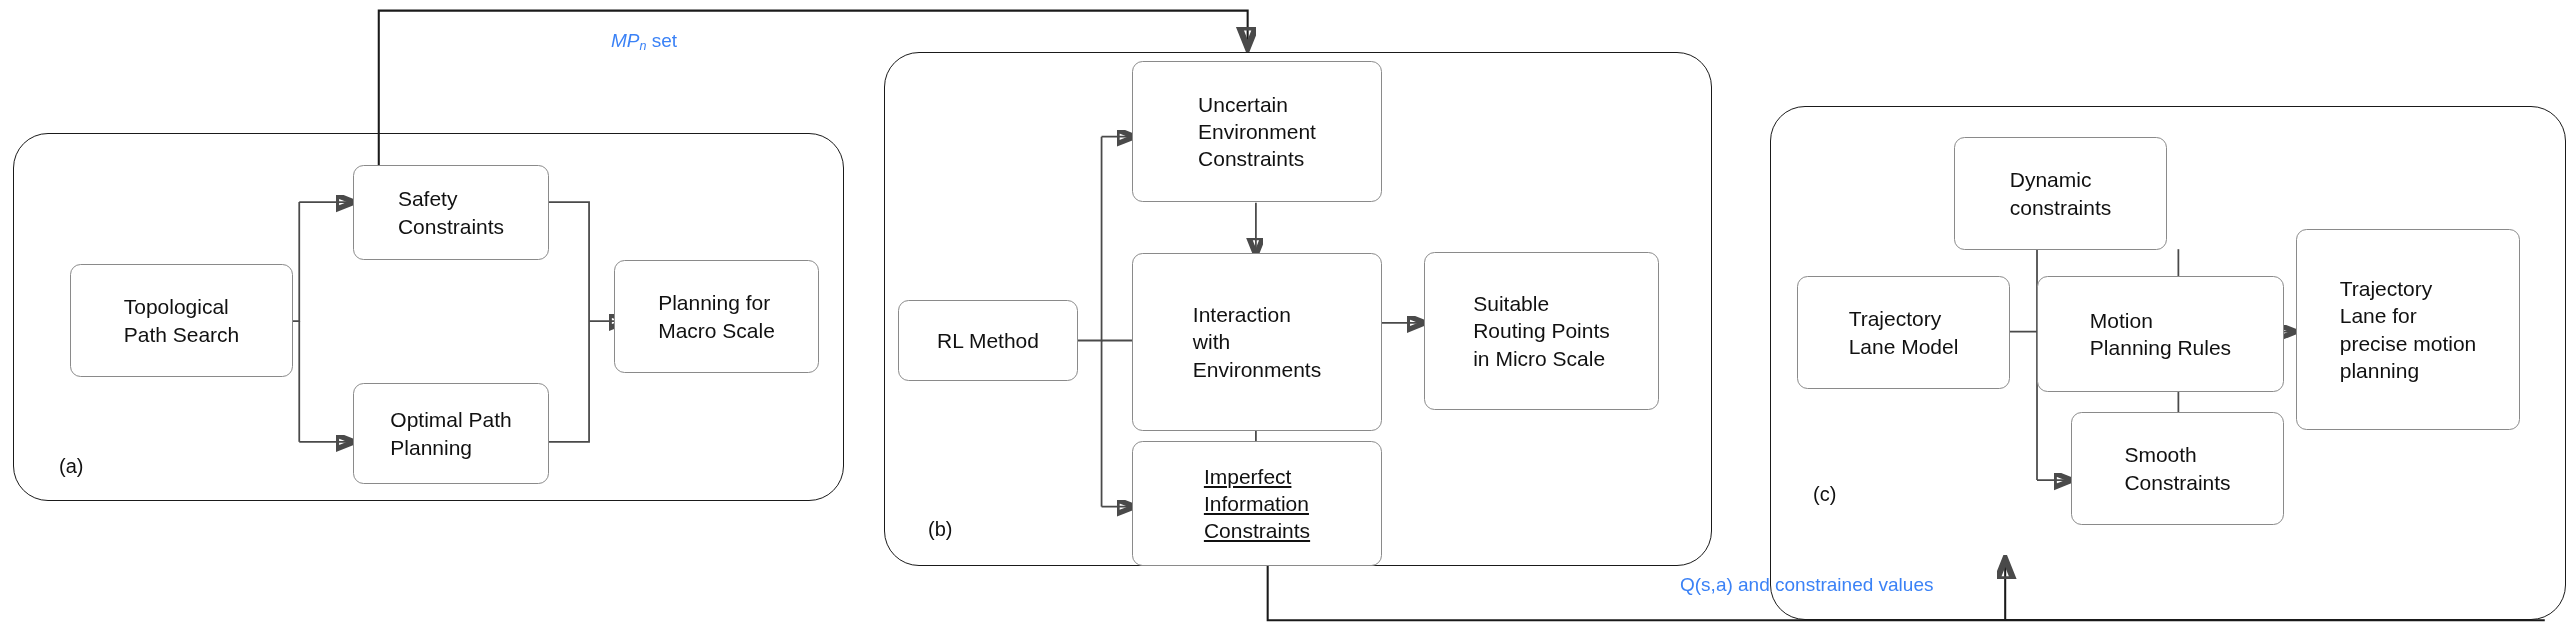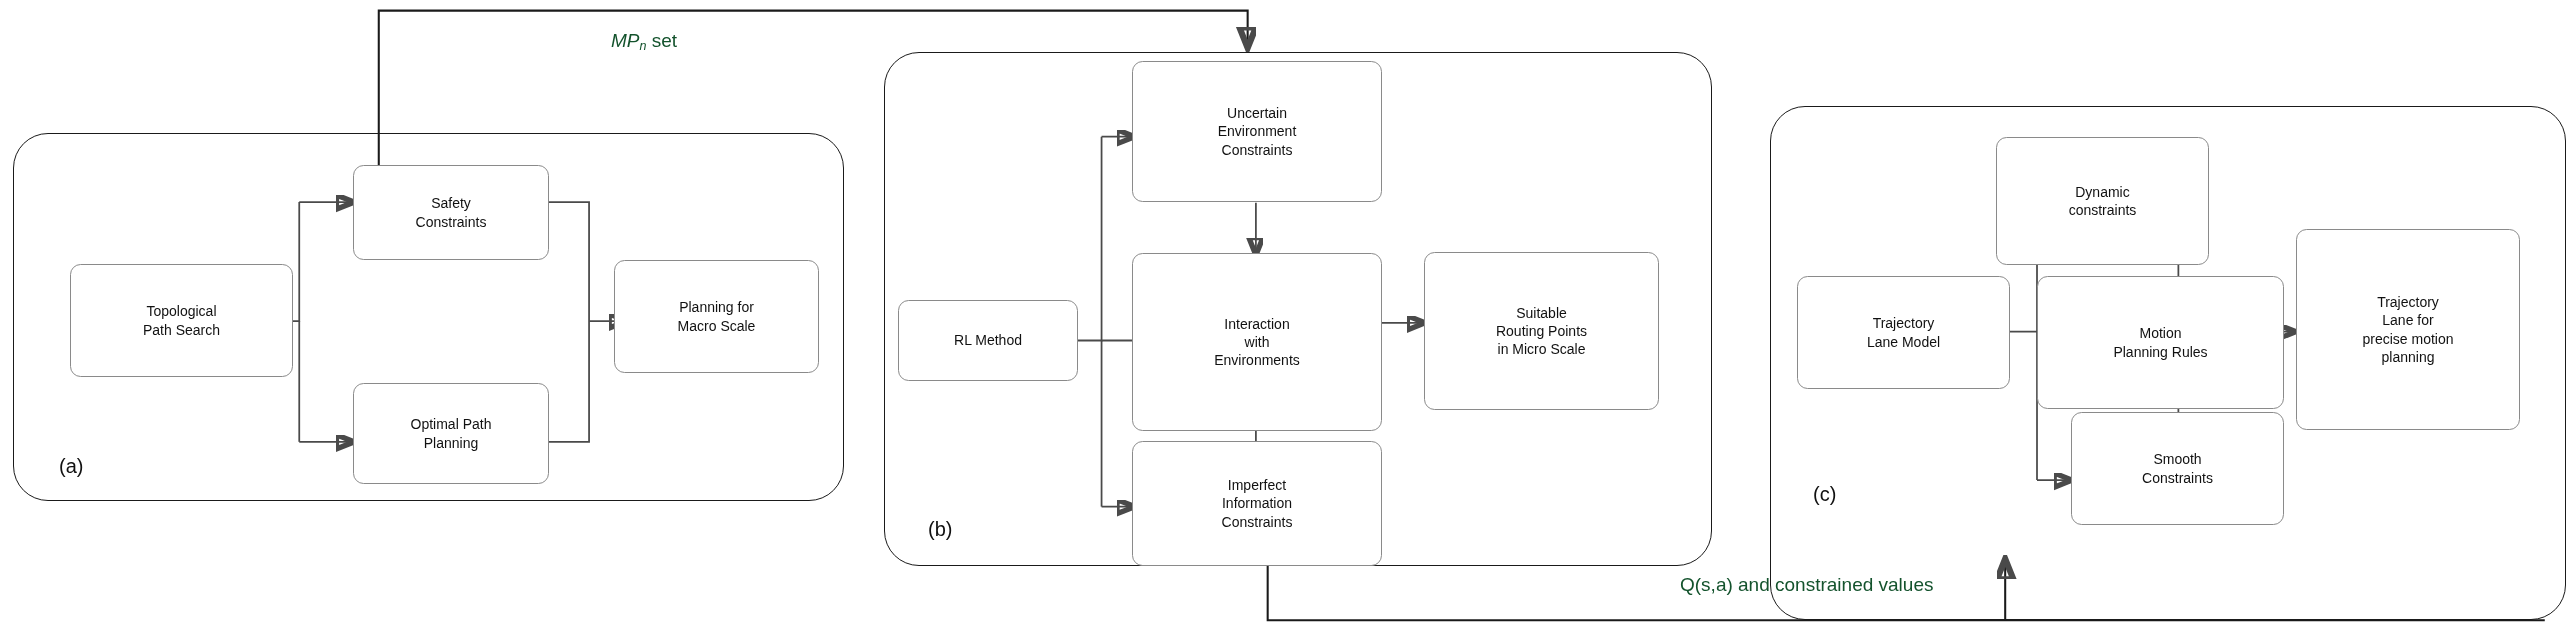--- a/index.html
+++ b/index.html
@@ -1,23 +1,23 @@
 <!DOCTYPE html>
 <html style="font-size:9.4px"><head>
 <meta charset="utf-8">
 <style>
   html,body{margin:0;padding:0;background:#ffffff;}
   #stage{position:relative;width:2576px;height:638px;background:#fff;
          font-family:"Liberation Sans","DejaVu Sans",sans-serif;overflow:hidden;}
   .panel{position:absolute;border:1.8px solid #1a1a1a;border-radius:35px;box-sizing:border-box;background:transparent;}
   .plabel{position:absolute;font-size:20px;color:#111;}
   .node{position:absolute;box-sizing:border-box;border:1.2px solid #8a8a8a;border-radius:10.6px;
-        background:#fff;display:flex;align-items:center;justify-content:center;text-align:center;
-        color:#111;font-size:14px;line-height:1.30;padding:3.5px 5.9px;}
-  .edgelabel{position:absolute;font-size:19px;color:#14532d;white-space:nowrap;}
+        background:#fff;display:flex;align-items:center;justify-content:center;text-align:left;
+        color:#111;font-size:21px;line-height:1.30;padding:3.5px 5.9px;}
+  .edgelabel{position:absolute;font-size:19px;color:#3b82f6;white-space:nowrap;}
   .edgelabel.ital{font-style:italic;}
   .edgelabel.ital .up{font-style:normal;}
   svg.wires{position:absolute;left:0;top:0;width:2576px;height:638px;overflow:visible;pointer-events:none;}
   svg.wires line, svg.wires path, svg.wires polyline{stroke:#4a4a4a;stroke-width:3;fill:none;}
   svg.wires .dark{stroke:#1a1a1a;stroke-width:3.5;}
   sub{font-size:0.66em;vertical-align:-0.22em;}
 </style>
 </head>
 <body>
 
@@ -99,32 +99,32 @@
   <div class="node" style="left:614px;top:260px;width:205px;height:113px;white-space:pre-line;">Planning for
 Macro Scale</div>
 
   <div class="node" style="left:898px;top:300px;width:180px;height:81px;white-space:pre-line;">RL Method</div>
   <div class="node" style="left:1132px;top:61px;width:250px;height:141px;white-space:pre-line;">Uncertain
 Environment
 Constraints</div>
   <div class="node" style="left:1132px;top:253px;width:250px;height:178px;white-space:pre-line;">Interaction
 with
 Environments</div>
-  <div class="node" style="left:1132px;top:441px;width:250px;height:125px;white-space:pre-line;">Imperfect
+  <div class="node" style="left:1132px;top:441px;width:250px;height:125px;white-space:pre-line;text-decoration:underline;">Imperfect
 Information
 Constraints</div>
   <div class="node" style="left:1424px;top:252px;width:235px;height:158px;white-space:pre-line;">Suitable
 Routing Points
 in Micro Scale</div>
 
   <div class="node" style="left:1797px;top:276px;width:213px;height:113px;white-space:pre-line;">Trajectory
 Lane Model</div>
-  <div class="node" style="left:1996px;top:137px;width:213px;height:128px;white-space:pre-line;">Dynamic
+  <div class="node" style="left:1954px;top:137px;width:213px;height:113px;white-space:pre-line;">Dynamic
 constraints</div>
-  <div class="node" style="left:2037px;top:276px;width:247px;height:133px;white-space:pre-line;">Motion
+  <div class="node" style="left:2037px;top:276px;width:247px;height:116px;white-space:pre-line;">Motion
 Planning Rules</div>
   <div class="node" style="left:2071px;top:412px;width:213px;height:113px;white-space:pre-line;">Smooth
 Constraints</div>
   <div class="node" style="left:2296px;top:229px;width:224px;height:201px;white-space:pre-line;">Trajectory
 Lane for
 precise motion
 planning</div>
 
   <div class="edgelabel ital" style="left:611px;top:29.5px;">
     <span>MP</span><sub>n</sub><span class="up"> set</span>

